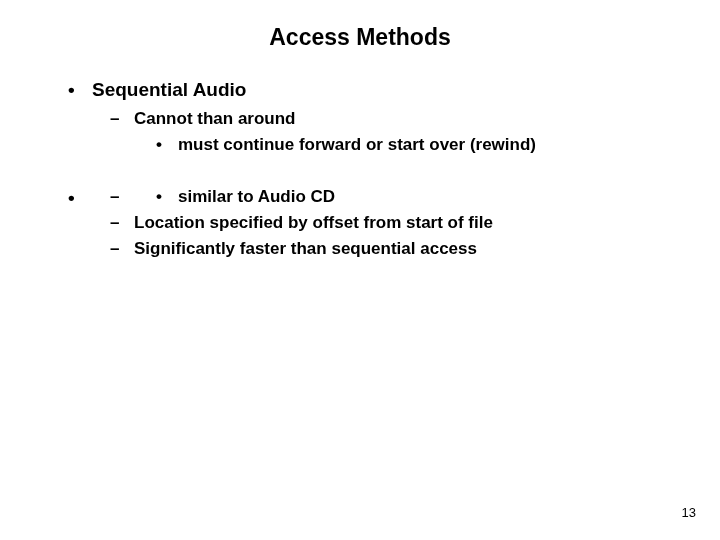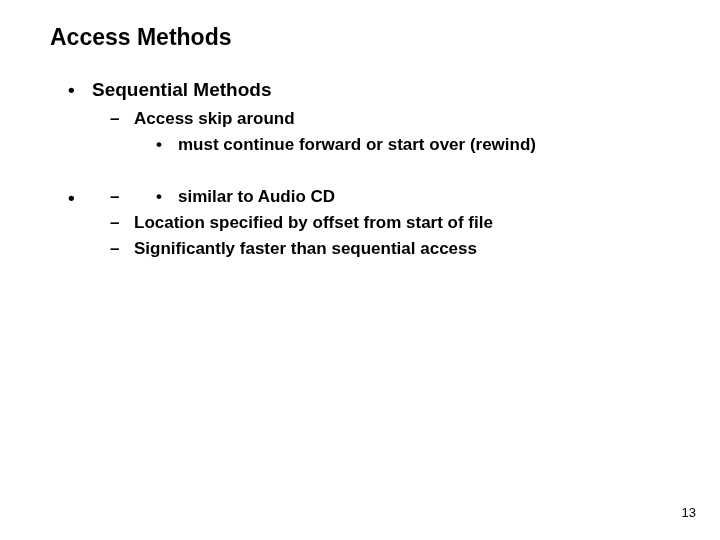--- a/index.html
+++ b/index.html
@@ -6,21 +6,21 @@
   body {
     width: 720px;
     height: 540px;
     background: #ffffff;
     font-family: Arial, Helvetica, sans-serif;
     color: #000000;
     position: relative;
     padding: 24px 50px 0 50px;
   }
   .title {
-    text-align: left;
+    text-align: center;
     font-weight: bold;
     font-size: 23px;
     margin-bottom: 28px;
   }
   .l1 {
     list-style: none;
     padding-left: 18px;
   }
   .l1 > li {
     position: relative;
@@ -79,24 +79,24 @@
     font-size: 13px;
   }
 </style>
 </head>
 <body>
 
 <h1 class="title">Access Methods</h1>
 
 <ul class="l1">
   <li>
-    <span>Sequential Methods</span>
+    <span>Sequential Audio</span>
     <ul class="l2">
       <li>
-        <span>Access skip around</span>
+        <span>Cannot than around</span>
         <ul class="l3">
           <li>must continue forward or start over (rewind)</li>
         </ul>
       </li>
     </ul>
   </li>
 </ul>
 
 <div class="spacer"></div>
 

